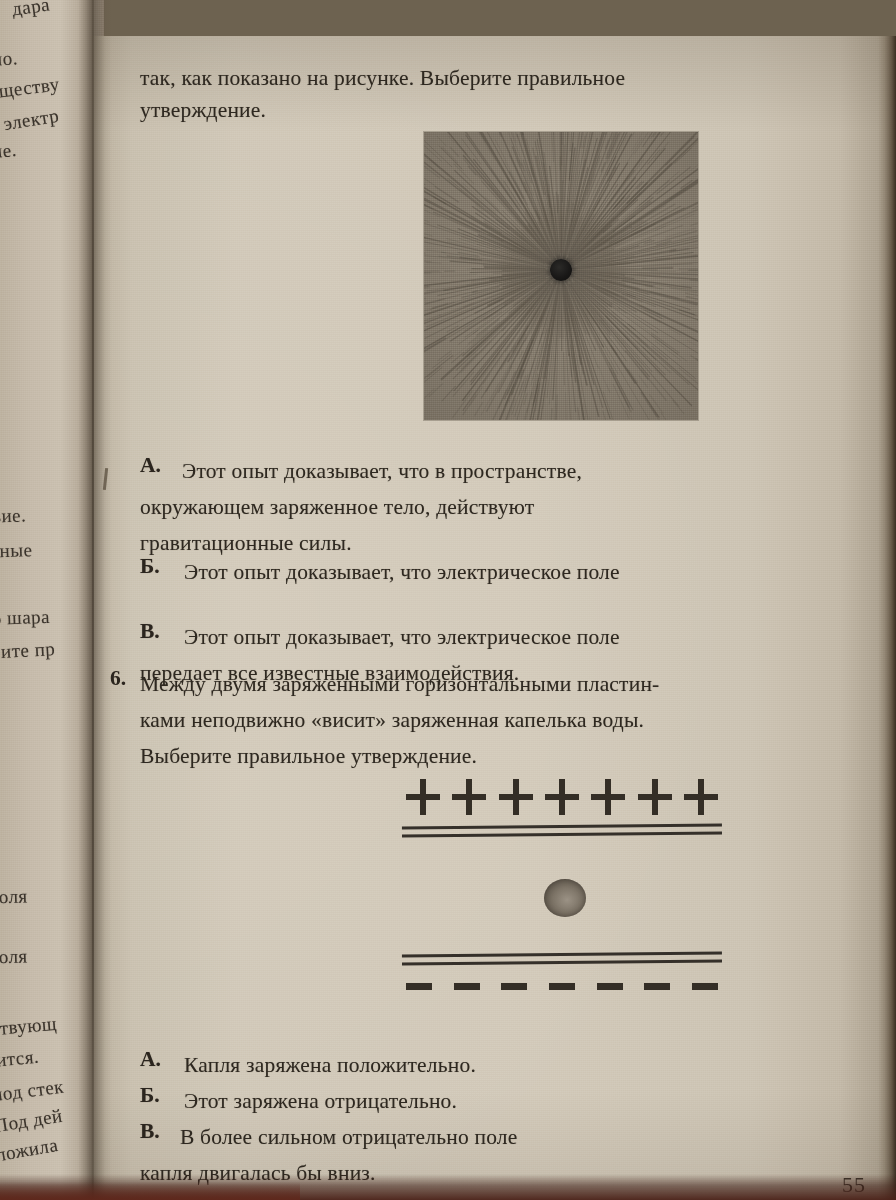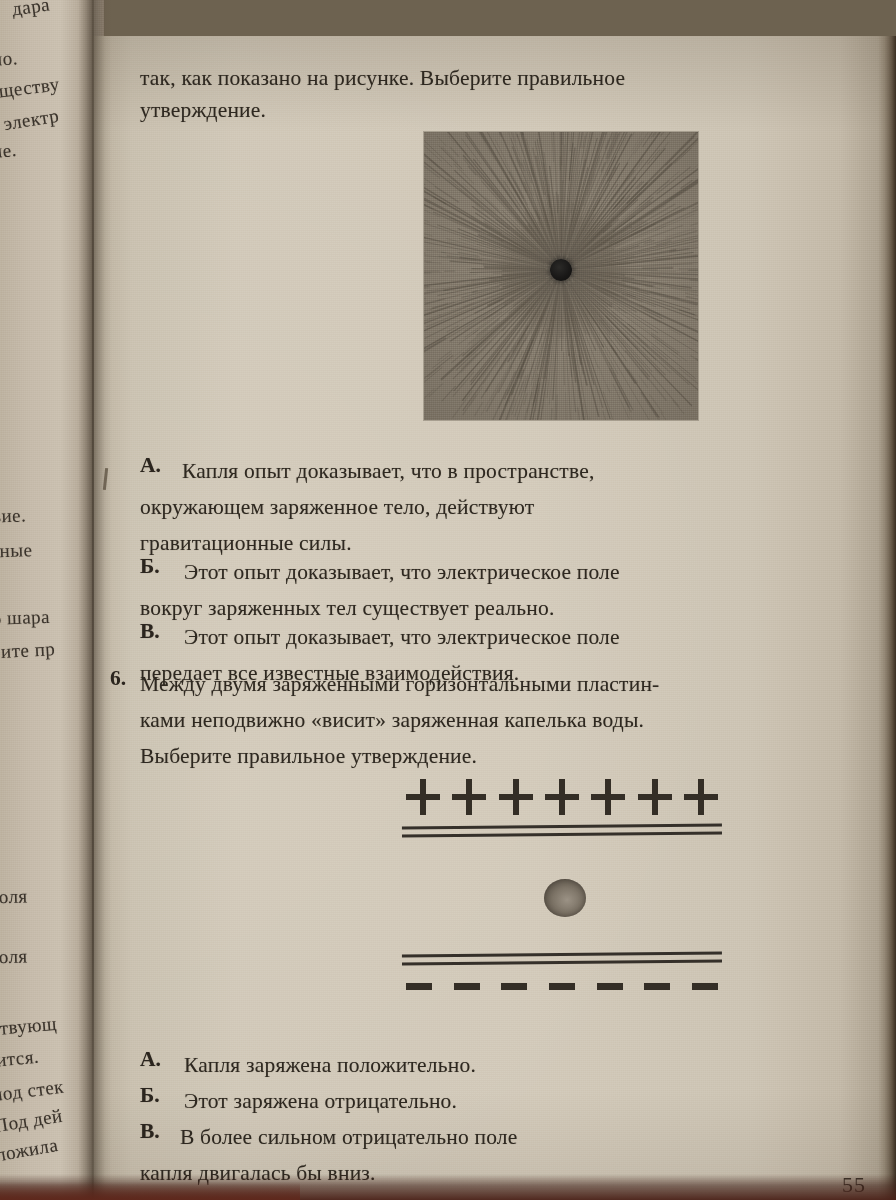--- a/index.html
+++ b/index.html
@@ -1020,27 +1020,26 @@
             <line x1="255.9" y1="46.7" x2="282.0" y2="26.6" stroke-width="0.87" opacity="0.21"></line>
             <line x1="189.3" y1="252.4" x2="204.9" y2="286.5" stroke-width="0.93" opacity="0.37"></line>
           </g>
       </svg>
       <div class="grain"></div>
       <div class="vig"></div>
       <div class="core"></div>
     </div>
 
     <div class="opt-letter" style="left:48px; top:417px;">А.</div>
-    <div class="txt" style="left:90px; top:417px;">Капля опыт доказывает, что в пространстве,</div>
+    <div class="txt" style="left:90px; top:417px;">Этот опыт доказывает, что в пространстве,</div>
     <div class="txt" style="left:48px; top:453px;">окружающем заряженное тело, действуют</div>
     <div class="txt" style="left:48px; top:489px;">гравитационные силы.</div>
 
     <div class="opt-letter" style="left:48px; top:518px;">Б.</div>
     <div class="txt" style="left:92px; top:518px;">Этот опыт доказывает, что электрическое поле</div>
-    <div class="txt" style="left:48px; top:554px;">вокруг заряженных тел существует реально.</div>
 
     <div class="opt-letter" style="left:48px; top:583px;">В.</div>
     <div class="txt" style="left:92px; top:583px;">Этот опыт доказывает, что электрическое поле</div>
     <div class="txt" style="left:48px; top:619px;">передает все известные взаимодействия.</div>
 
     <div class="qnum" style="left:18px; top:630px;">6.</div>
     <div class="txt" style="left:48px; top:630px;text-align:center;">Между двумя заряженными горизонтальными пластин-</div>
     <div class="txt" style="left:48px; top:666px;">ками неподвижно «висит» заряженная капелька воды.</div>
     <div class="txt" style="left:48px; top:702px;">Выберите правильное утверждение.</div>
 

